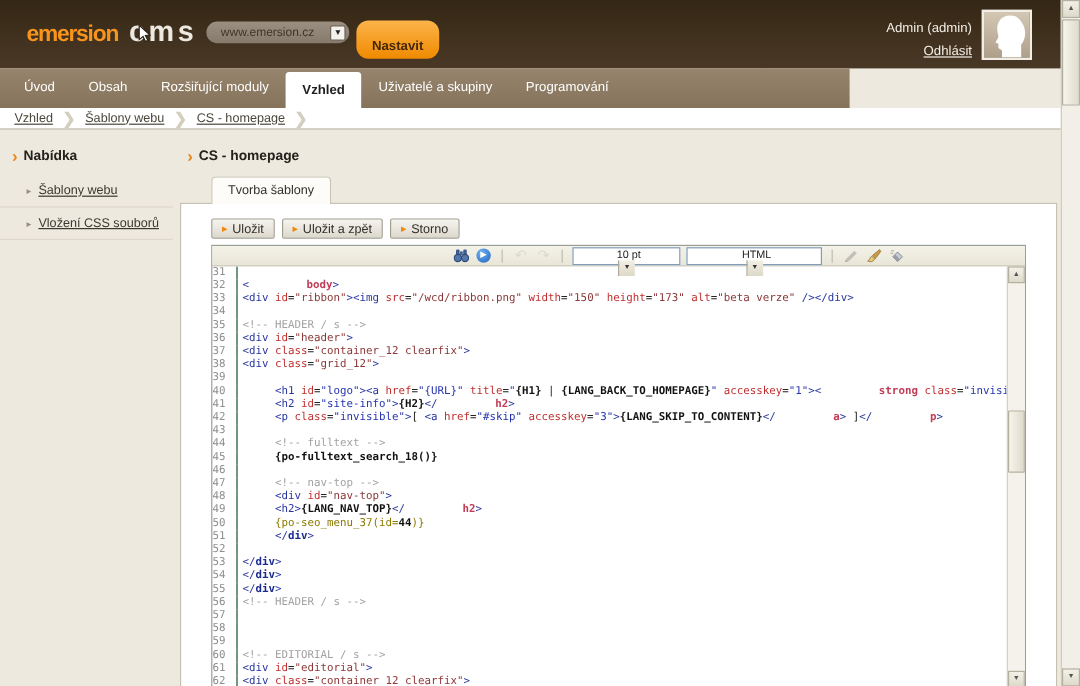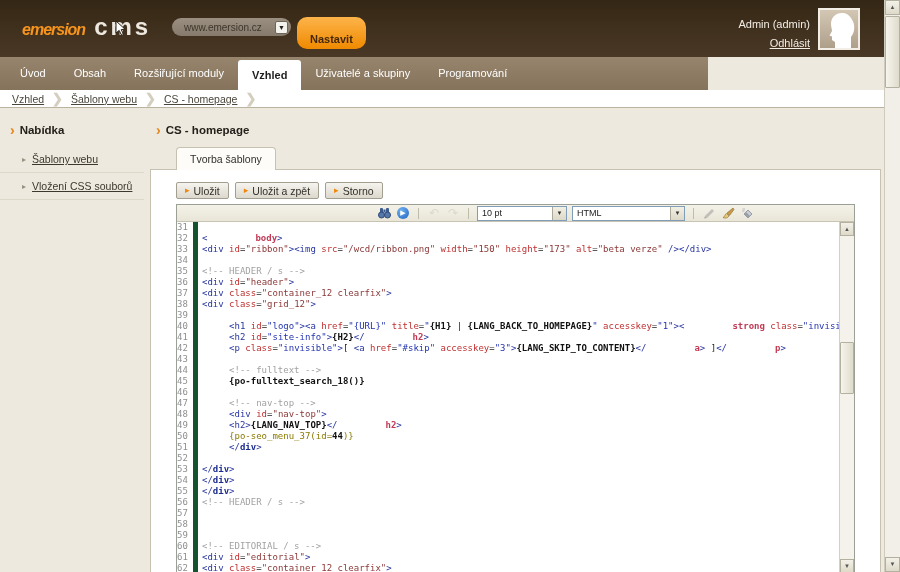--- a/index.html
+++ b/index.html
@@ -3,21 +3,21 @@
 <meta charset="utf-8">
 <style>
   * { margin:0; padding:0; box-sizing:border-box; }
   html,body { width:900px; height:572px; overflow:hidden; }
   body { font-family:"Liberation Sans", sans-serif; background:#EDE9DF; position:relative; }
 
   
   .topbar { position:absolute; left:0; top:0; width:884px; height:57px;
             background:linear-gradient(to bottom,#352715,#4A3826); }
   .logo { position:absolute; left:22px; top:13px; white-space:nowrap; }
-  .logo-em { font-size:16px; font-weight:bold; color:#F7941D; letter-spacing:-1px;font-style:italic; }
+  .logo-em { font-size:19px; font-weight:bold; color:#F7941D; letter-spacing:-1px; }
   .logo-cms { font-size:24px; font-weight:bold; color:#EDE8E0; letter-spacing:3px; margin-left:9px; }
   .logo-cursor { position:absolute; left:92px; top:8px; }
   .site-select { position:absolute; left:172px; top:18px; width:119px; height:18px;
                  background:linear-gradient(to bottom,#9A8F81,#857A6C); border-radius:9px;
                  display:flex; align-items:center; padding:0 3px 0 12px; cursor:default; }
   .site-select .val { flex:1; font-size:10px; color:#3E352A; }
   .site-select .dd  { width:13px; height:13px; background:#F4F2EC; border:1px solid #6E6457;
                       border-radius:2px; font-size:7px; color:#222; text-align:center; line-height:12px; }
   .btn-nastavit { position:absolute; left:297px; top:17px; height:20px; padding:16px 13px;
                   background:linear-gradient(to bottom,#FDB44B,#EF8A00); border:none; border-radius:10px;
@@ -73,31 +73,31 @@
   .editor { margin:5px 25px 0 25px; width:679px; border:1px solid #9AA095; background:#FFFFFF; }
   .ed-toolbar { height:17px; background:linear-gradient(to bottom,#F4F2E8,#E9E6D8);
                 border-bottom:1px solid #C8C4B4; display:flex; align-items:center;
                 justify-content:center; padding-left:100px; gap:5px; }
   .ed-toolbar .tsep { width:1px; height:11px; background:#C0BCAC; margin:0 3px; }
   .tico { width:14px; height:13px; display:flex; align-items:center; justify-content:center; cursor:pointer; }
   .tico.disabled { opacity:.45; cursor:default; }
   .go-circle { width:12px; height:12px; border-radius:50%; background:radial-gradient(circle at 35% 30%,#6FB0F0,#1F63C0);
                color:#fff; font-size:7px; line-height:12px; text-align:center; }
   .undo { color:#C2BEB4; font-size:12px; line-height:12px; }
-  .ed-select { height:15px; background:#FFFFFF; border:1px solid #7F9DB9; display:flex; align-items:center; cursor:pointer; }
+  .ed-select { height:15px; background:#FFFFFF; border:1px solid #7F9DB9; display:flex; align-items:center; cursor:pointer;flex-direction:column; }
   .ed-select .sval { flex:1; font-size:9px; color:#222; padding-left:4px; }
   .ed-select .sbtn { width:14px; height:13px; background:linear-gradient(#F2EFE4,#DDD9C8);
                      border-left:1px solid #ACA899; font-size:6px; color:#333; text-align:center; line-height:13px; }
   .sel-font { width:90px; } .sel-syntax { width:113px; }
 
   .codewrap { display:flex; height:351px; }
   .code { flex:1; overflow:hidden; font-family:"DejaVu Sans Mono", monospace; font-size:9px; line-height:11px; }
   .cl { display:flex; height:11px; white-space:pre; }
   .ln { width:21px; flex:0 0 21px; text-align:right; color:#8F8F8F; padding-right:13px;
-        border-right:5px solid #14532d; margin-right:4px; }
+        border-right:1px solid #14532d; margin-right:4px; }
   .ct { white-space:pre; }
   .sg-b  { color:#27359F; }
   .sg-t  { color:#27359F; }
   .sg-tb { color:#1B2A8F; font-weight:bold; }
   .sg-k  { color:#C23B56; font-weight:bold;margin-left:48px; }
   .sg-a  { color:#C03030; }
   .sg-vm { color:#8C3838; }
   .sg-vb { color:#2433B0; }
   .sg-c  { color:#A2A2A2; }
   .sg-p  { color:#111111; font-weight:bold; }

